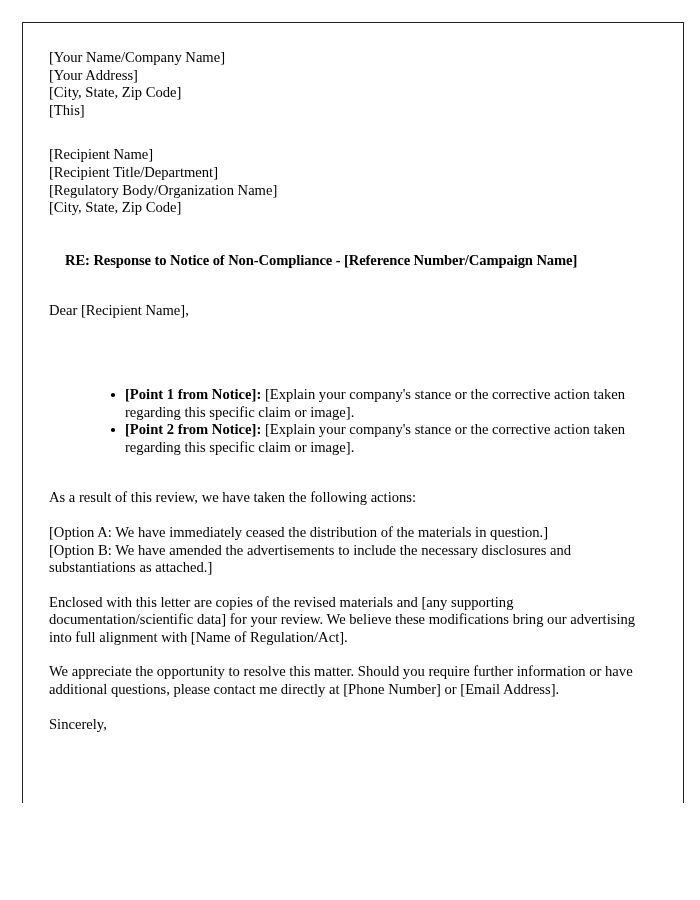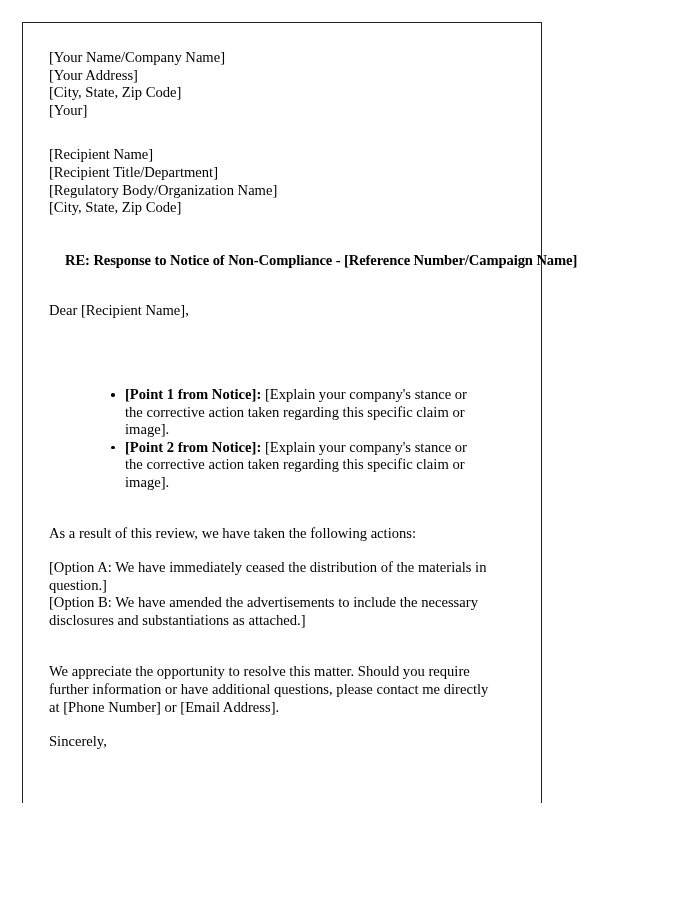--- a/index.html
+++ b/index.html
@@ -12,21 +12,21 @@
     height: 900px;
     font-family: "Liberation Serif", "DejaVu Serif", serif;
     color: #000000;
     overflow: hidden;
   }
 
   #page {
     position: absolute;
     left: 22px;
     top: 22px;
-    width: 520px;
+    width: 662px;
     height: 781px;
     box-sizing: border-box;
     border-left: 1.4px solid #222222;
     border-right: 1.4px solid #222222;
     border-top: 1.4px solid #222222;
     border-bottom: none;
     background: #ffffff;
   }
 
   #letter {
@@ -91,21 +91,21 @@
 </head>
 <body>
 
 <div id="page">
   <div id="letter">
 
     <div class="addr-block">
       <div class="line">[Your Name/Company Name]</div>
       <div class="line">[Your Address]</div>
       <div class="line">[City, State, Zip Code]</div>
-      <div class="line">[Your]</div>
+      <div class="line">[This]</div>
     </div>
 
     <div class="spacer"></div>
 
     <div class="addr-block">
       <div class="line">[Recipient Name]</div>
       <div class="line">[Recipient Title/Department]</div>
       <div class="line">[Regulatory Body/Organization Name]</div>
       <div class="line">[City, State, Zip Code]</div>
     </div>
@@ -141,20 +141,21 @@
 
     <div class="gap-md"></div>
 
     <div class="para">
       <div>[Option A: We have immediately ceased the distribution of the materials in question.]</div>
       <div>[Option B: We have amended the advertisements to include the necessary disclosures and substantiations as attached.]</div>
     </div>
 
     <div class="gap-md"></div>
 
+    <div class="para">Enclosed with this letter are copies of the revised materials and [any supporting documentation/scientific data] for your review. We believe these modifications bring our advertising into full alignment with [Name of Regulation/Act].</div>
 
     <div class="gap-md"></div>
 
     <div class="para">We appreciate the opportunity to resolve this matter. Should you require further information or have additional questions, please contact me directly at [Phone Number] or [Email Address].</div>
 
     <div class="gap-md"></div>
 
     <div class="closing">Sincerely,</div>
 
   </div>

